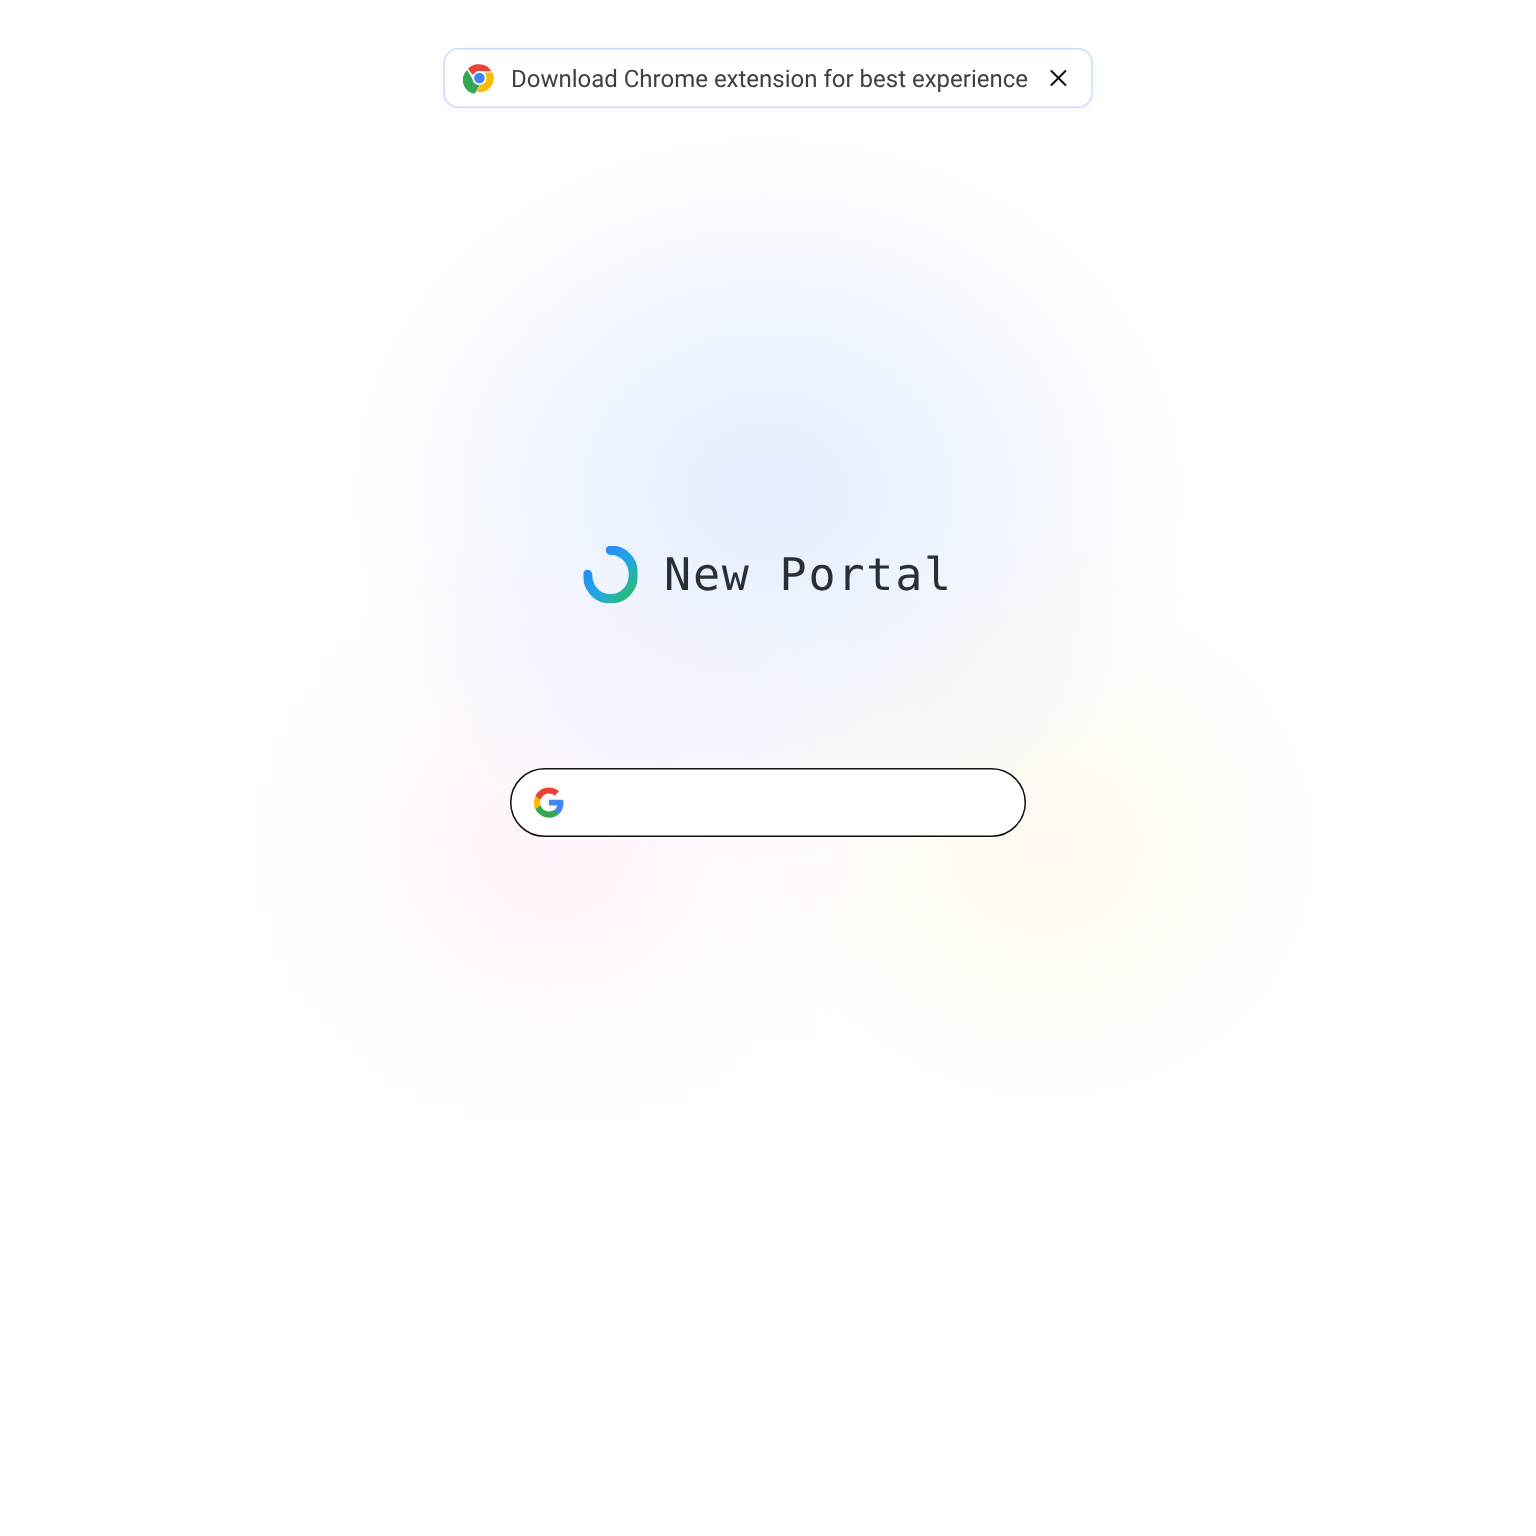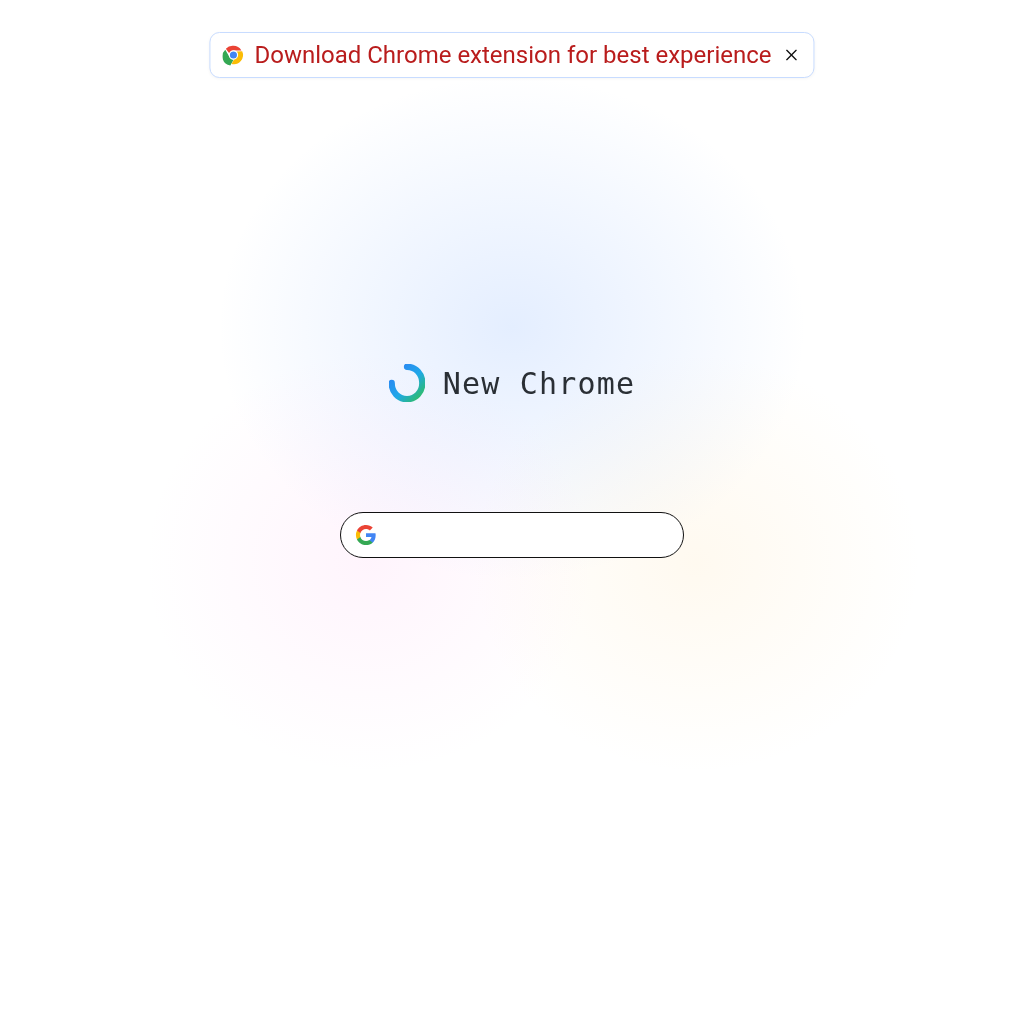--- a/index.html
+++ b/index.html
@@ -42,22 +42,22 @@
       padding: 8px 12px;
       box-shadow: 0 1px 3px rgba(0,0,0,0.04);
     }
     .banner .chrome-icon {
       width: 22px;
       height: 22px;
       flex-shrink: 0;
       margin-right: 10px;
     }
     .banner .banner-text {
-      font-size: 24px;
-      color: #b91c1c;
+      font-size: 16px;
+      color: #404040;
       white-space: nowrap;
     }
     .banner .close-btn {
       margin-left: 10px;
       width: 20px;
       height: 20px;
       display: flex;
       align-items: center;
       justify-content: center;
       cursor: pointer;
@@ -149,21 +149,21 @@
           <stop offset="55%" stop-color="#1FA8E8"></stop>
           <stop offset="100%" stop-color="#2FBF5A"></stop>
         </linearGradient>
       </defs>
       <path d="M20 3
                C30 3 37 11 37 21
                C37 31 30 39 20 39
                C10 39 3 31 3 21" fill="none" stroke="url(#lg)" stroke-width="7" stroke-linecap="round"></path>
     </svg>
   </span>
-  <span class="title-text">New Chrome</span>
+  <span class="title-text">New Portal</span>
 </div>
 
 <div class="search-wrap">
   <span class="g-icon">
     <svg viewBox="0 0 48 48" width="22" height="22">
       <path fill="#4285F4" d="M45.1 24.5c0-1.6-.14-3.1-.41-4.5H24v8.5h11.9c-.51 2.8-2.07 5.1-4.41 6.7v5.6h7.13C42.8 36.9 45.1 31.2 45.1 24.5z"></path>
       <path fill="#34A853" d="M24 46c5.94 0 10.93-1.97 14.57-5.33l-7.13-5.6c-1.98 1.33-4.51 2.12-7.44 2.12-5.72 0-10.57-3.86-12.3-9.05H4.34v5.78C7.96 41.3 15.4 46 24 46z"></path>
       <path fill="#FBBC05" d="M11.7 28.14A13.47 13.47 0 0 1 11 24c0-1.44.25-2.83.7-4.14v-5.78H4.34A21.93 21.93 0 0 0 2 24c0 3.55.85 6.91 2.34 9.92l7.36-5.78z"></path>
       <path fill="#EA4335" d="M24 10.75c3.23 0 6.13 1.11 8.41 3.29l6.31-6.31C34.9 4.19 29.93 2 24 2 15.4 2 7.96 6.7 4.34 14.08l7.36 5.78C13.43 14.61 18.28 10.75 24 10.75z"></path>
     </svg>

